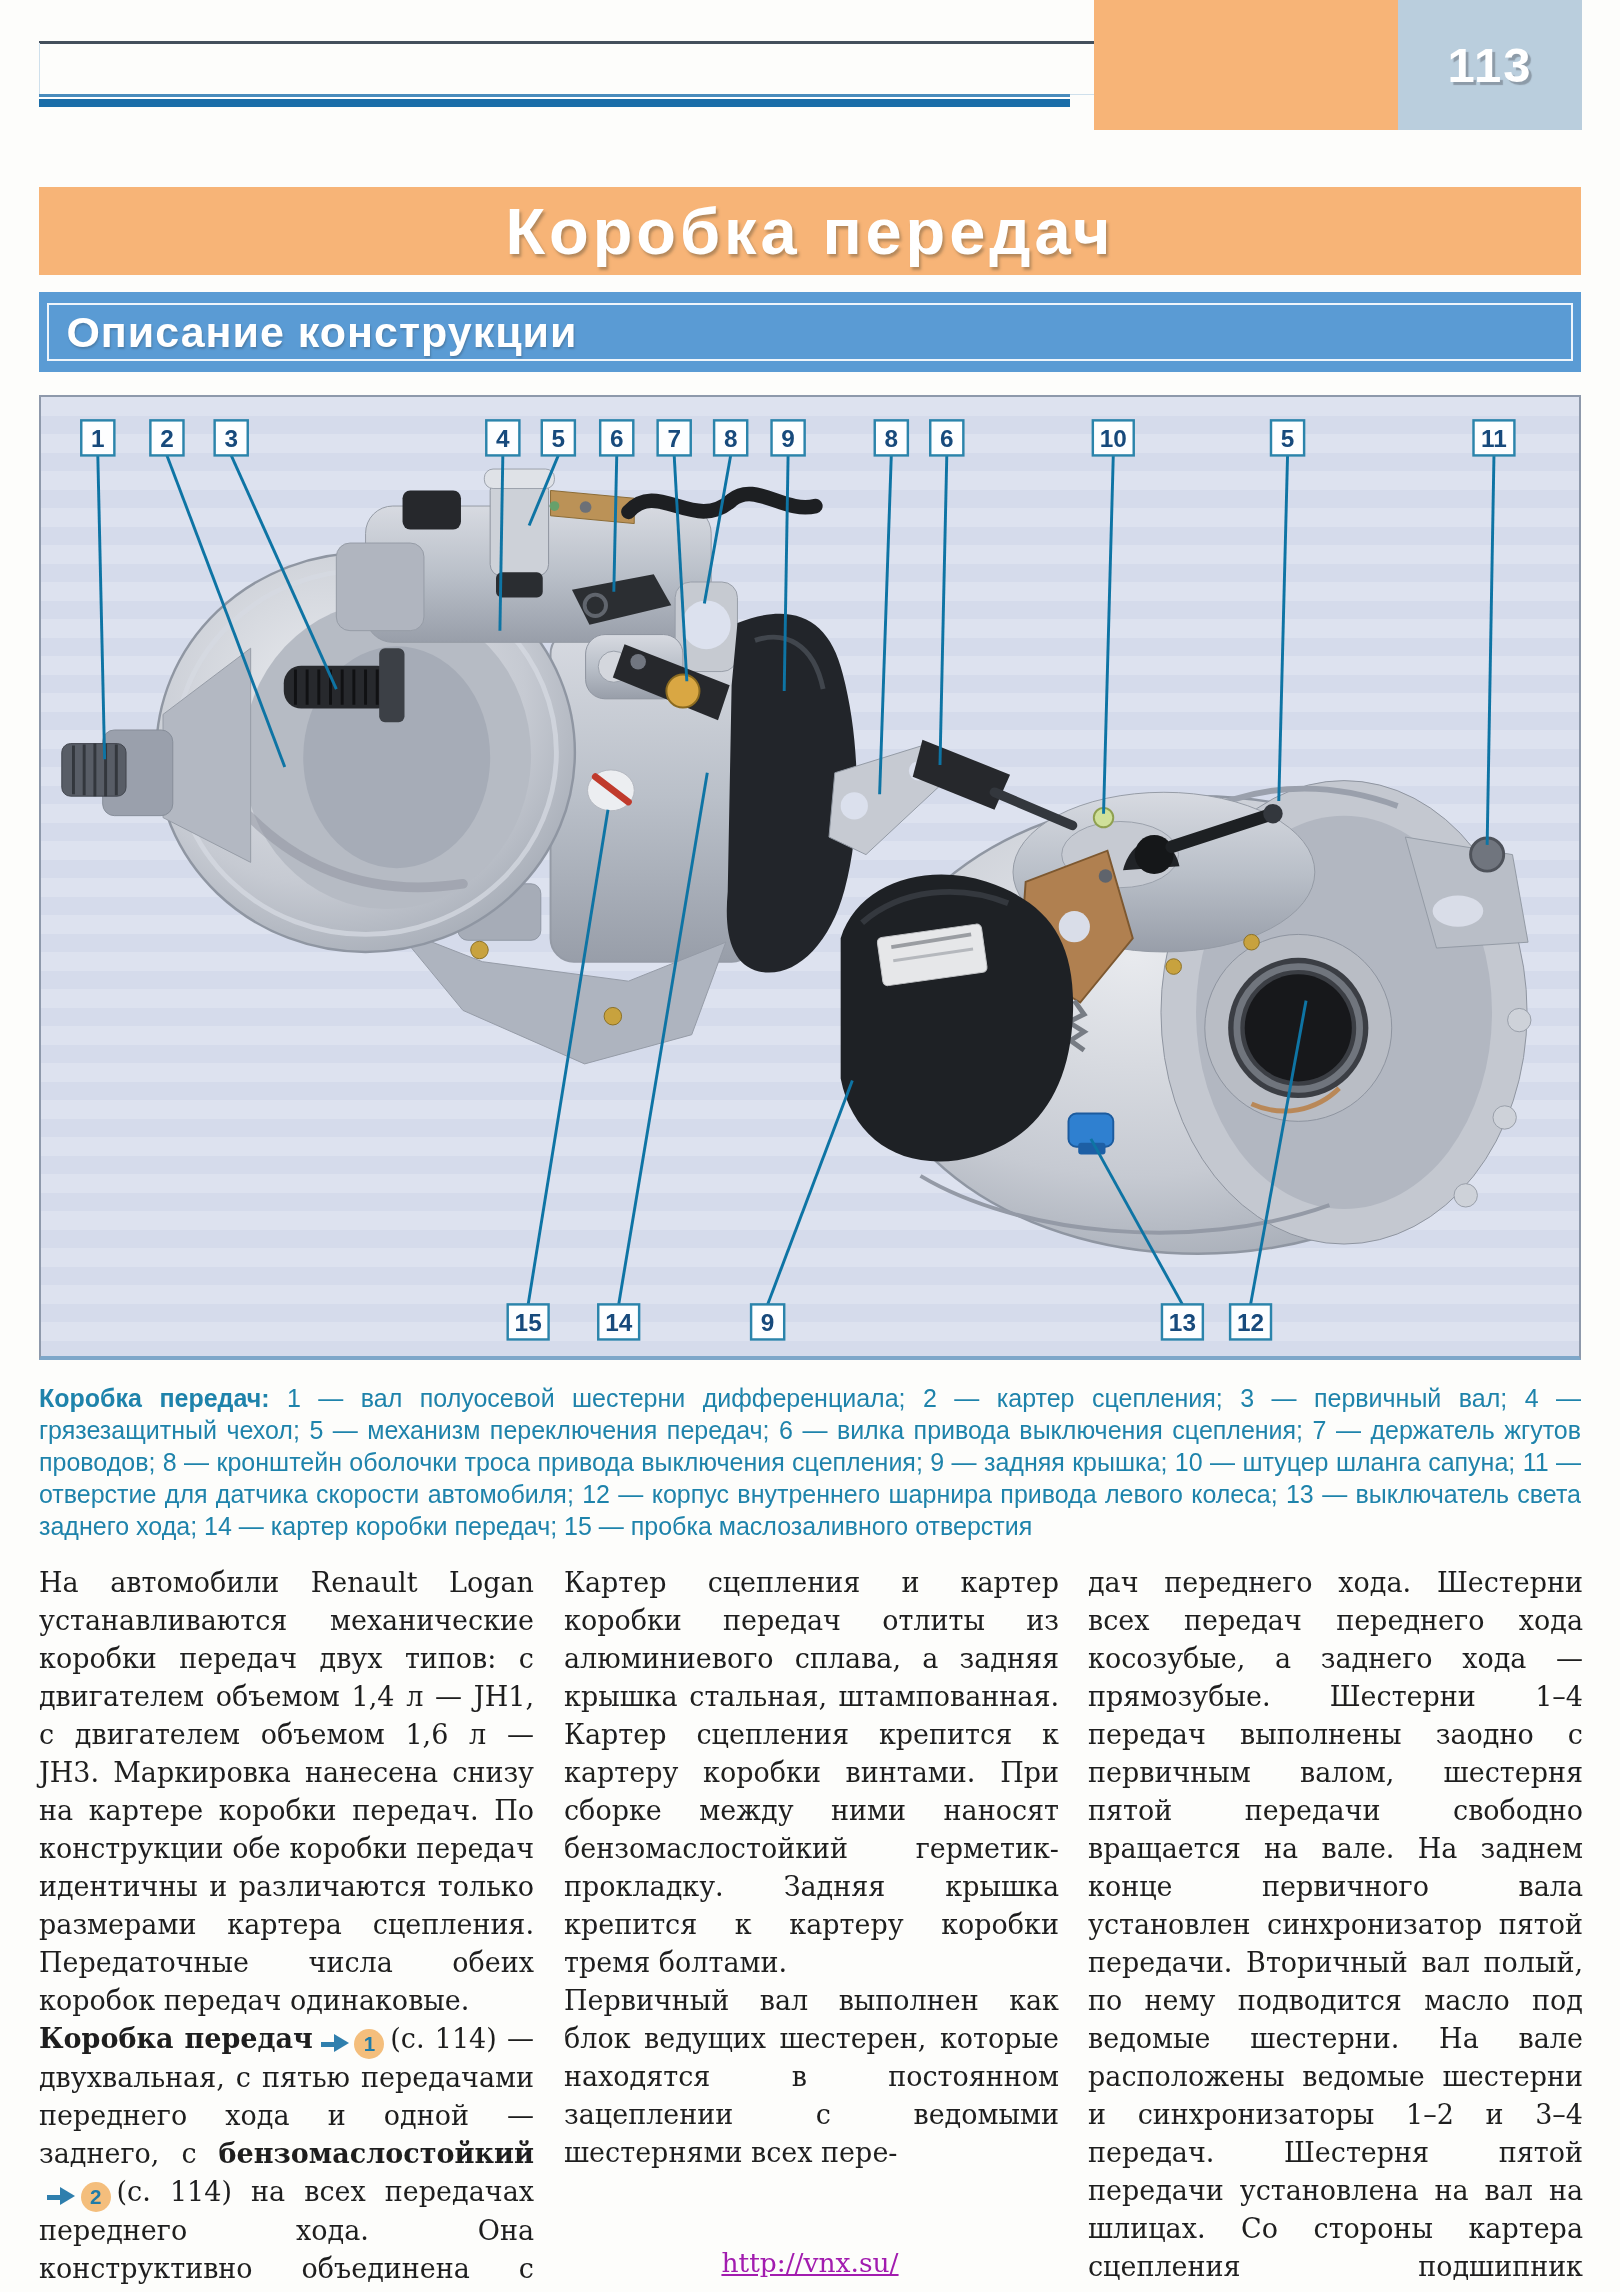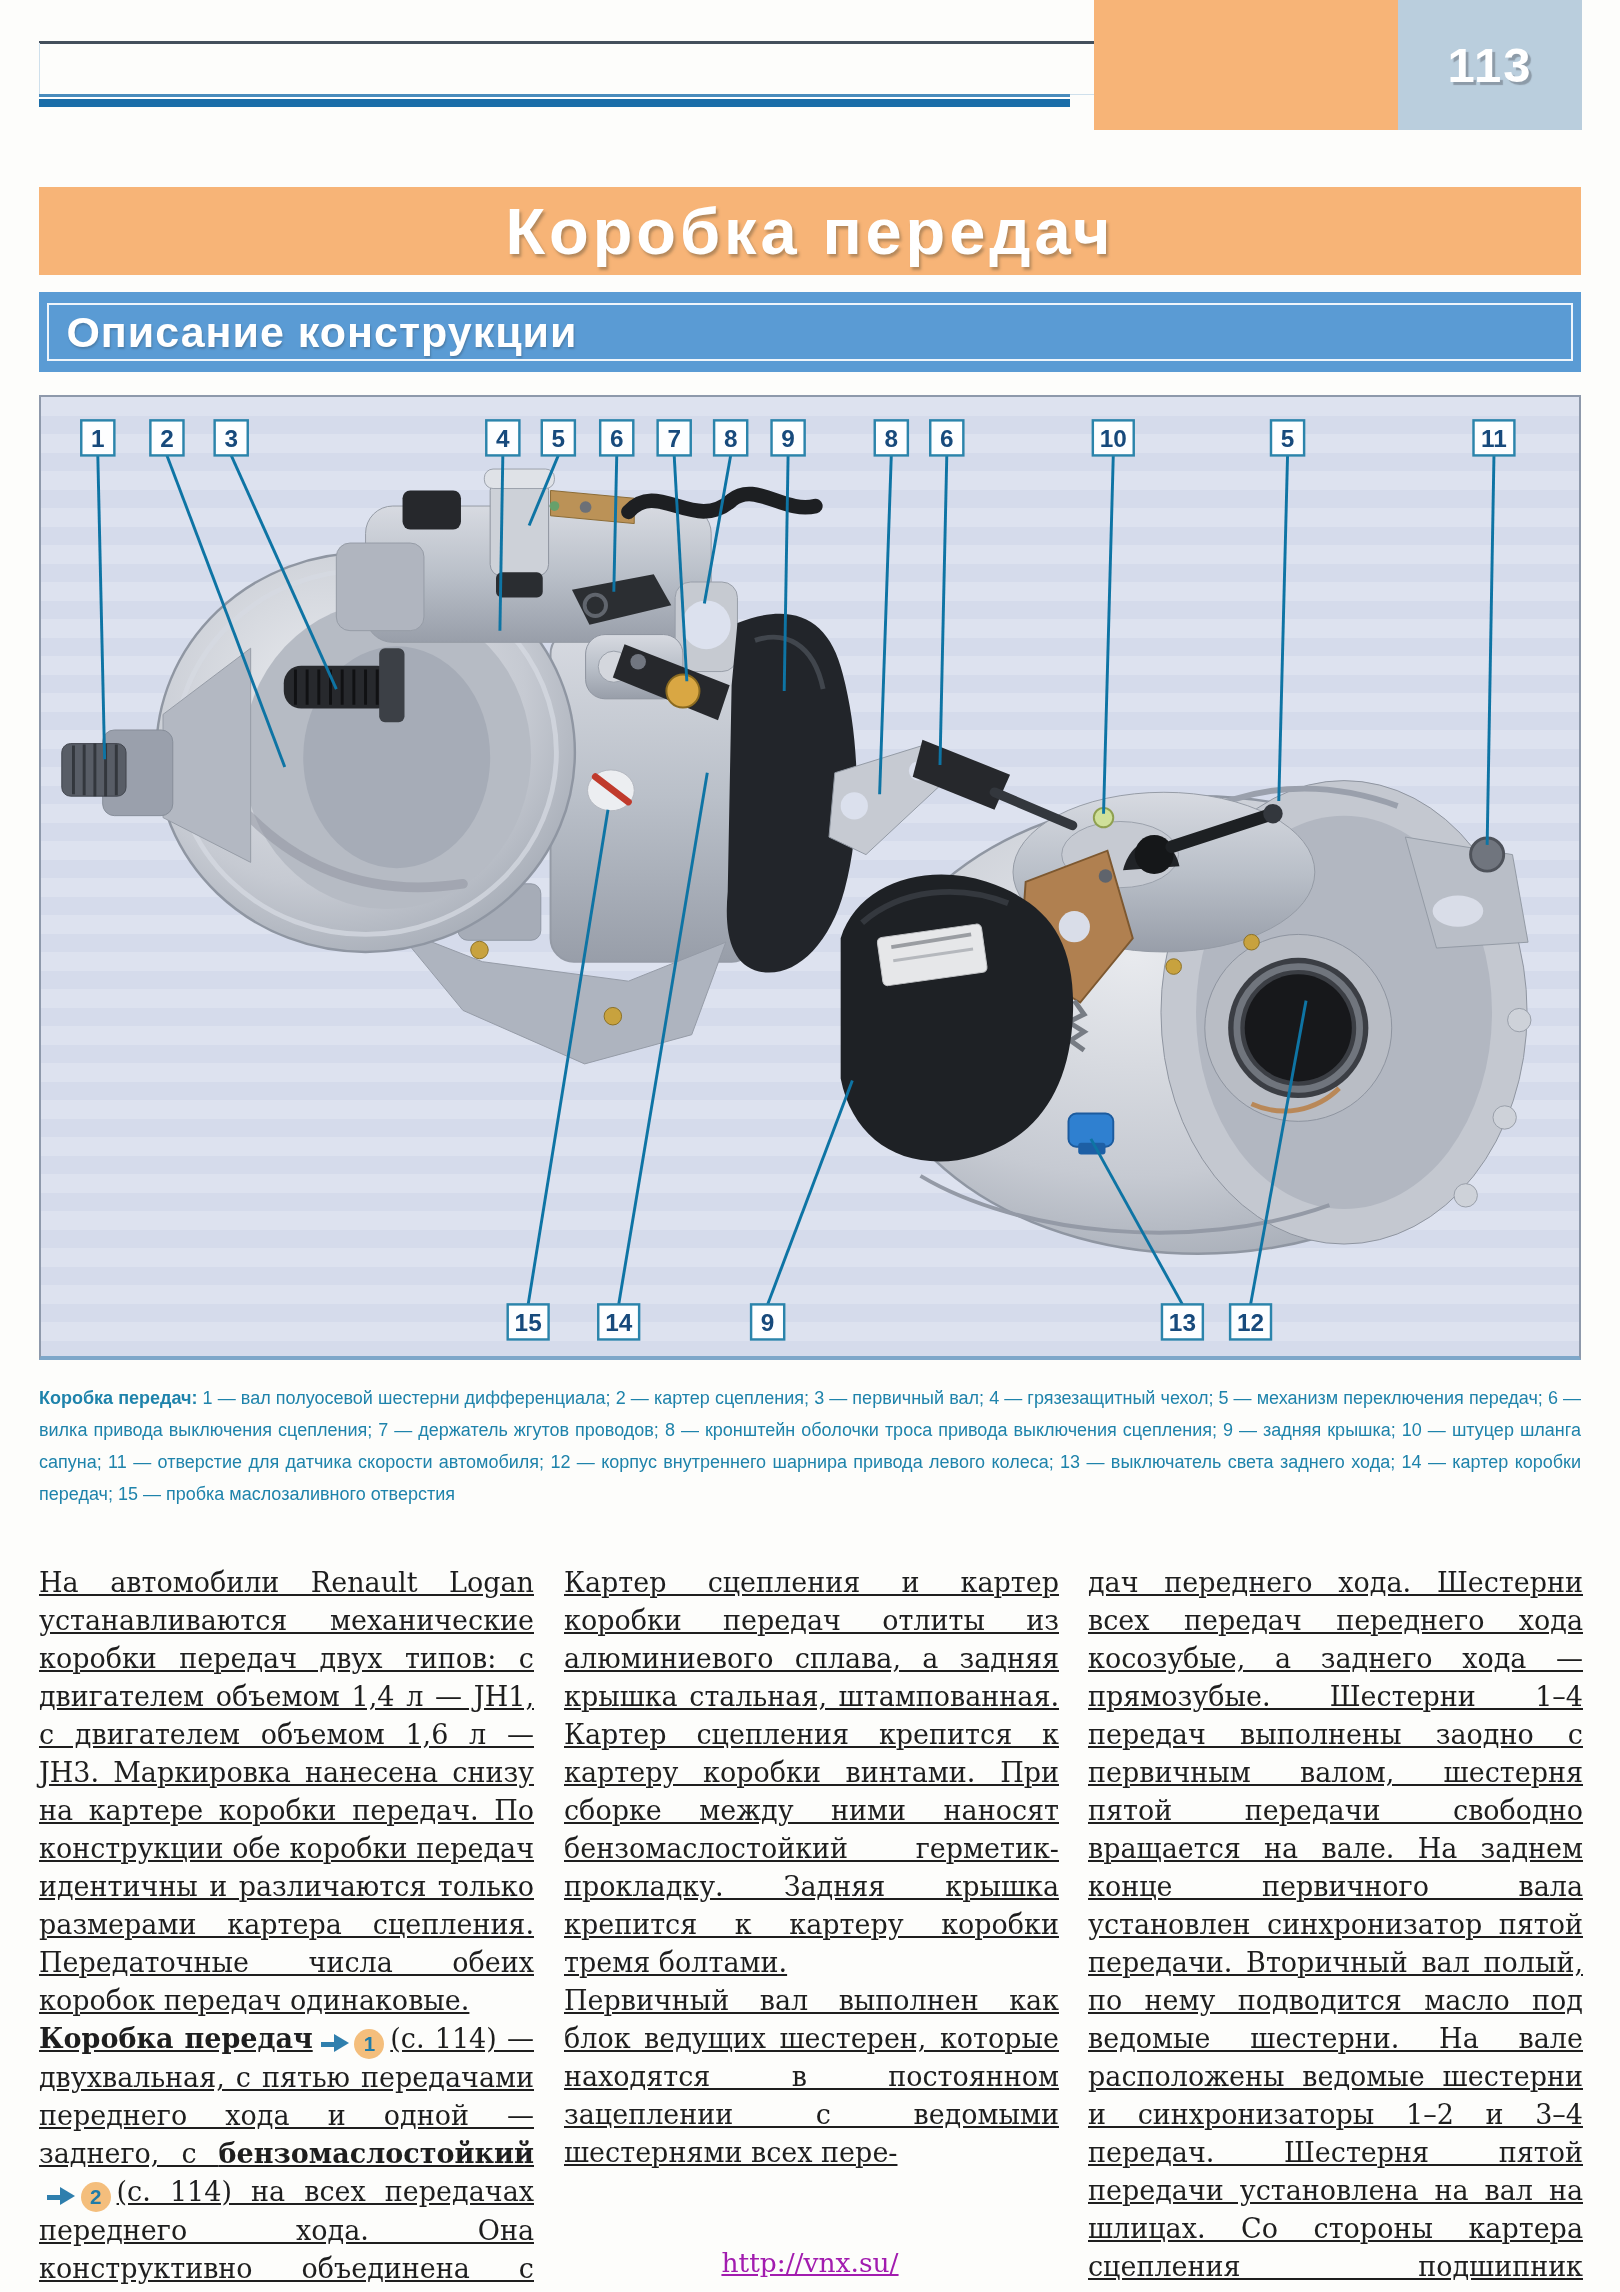--- a/index.html
+++ b/index.html
@@ -28,27 +28,27 @@
     border:2px solid rgba(255,255,255,.9);pointer-events:none;}
   .section-bar span{font-family:"Liberation Sans",sans-serif;font-weight:bold;font-size:43px;color:#ffffff;
     padding-left:27.4px;letter-spacing:1px;text-shadow:1px 2px 2px rgba(60,90,120,.45);}
   
   .figure{position:absolute;left:39px;top:395px;width:1542px;height:965px;
     background:repeating-linear-gradient(180deg,#dde2ef 0 18.6px,#d5dbeb 18.6px 37px);
     border:2px solid #8e99ab;border-bottom:4.9px solid #7ea7c9;box-sizing:border-box;}
   .figure svg{position:absolute;left:0;top:0;}
   
   .caption{position:absolute;left:39px;top:1382px;width:1542px;
-    font-family:"Liberation Sans",sans-serif;font-size:18px;line-height:32px;color:#1e83ab;
+    font-family:"Liberation Sans",sans-serif;font-size:25px;line-height:32px;color:#1e83ab;
     text-align:justify;}
   .caption b{font-weight:bold;}
   
   .col{position:absolute;top:1564px;width:495px;font-size:27px;line-height:38px;color:#1e1e1e;
     text-align:justify;}
-  .col p{margin:0;text-decoration:underline;}
+  .col p{margin:0;}
   #col0{left:39px;} #col1{left:564px;} #col2{left:1088px;}
   .ref{display:inline-flex;align-items:center;vertical-align:-5.9px;margin:0 5.9px 0 7.8px;white-space:nowrap;}
   .ref .arrow{position:relative;width:30px;height:19.6px;display:inline-block;margin-right:3.9px;}
   .ref .arrow::before{content:"";position:absolute;left:0;top:7.8px;width:14.7px;height:4.9px;background:#2f7fad;}
   .ref .arrow::after{content:"";position:absolute;left:13.7px;top:0;width:0;height:0;
     border-left:15.7px solid #2f7fad;border-top:9.8px solid transparent;border-bottom:9.8px solid transparent;}
   .ref .circ{display:inline-flex;width:30px;height:30px;border-radius:50%;background:#f4be7c;
     color:#1f7ca8;font-family:"Liberation Sans",sans-serif;font-weight:bold;font-size:20.6px;
     align-items:center;justify-content:center;}
   

